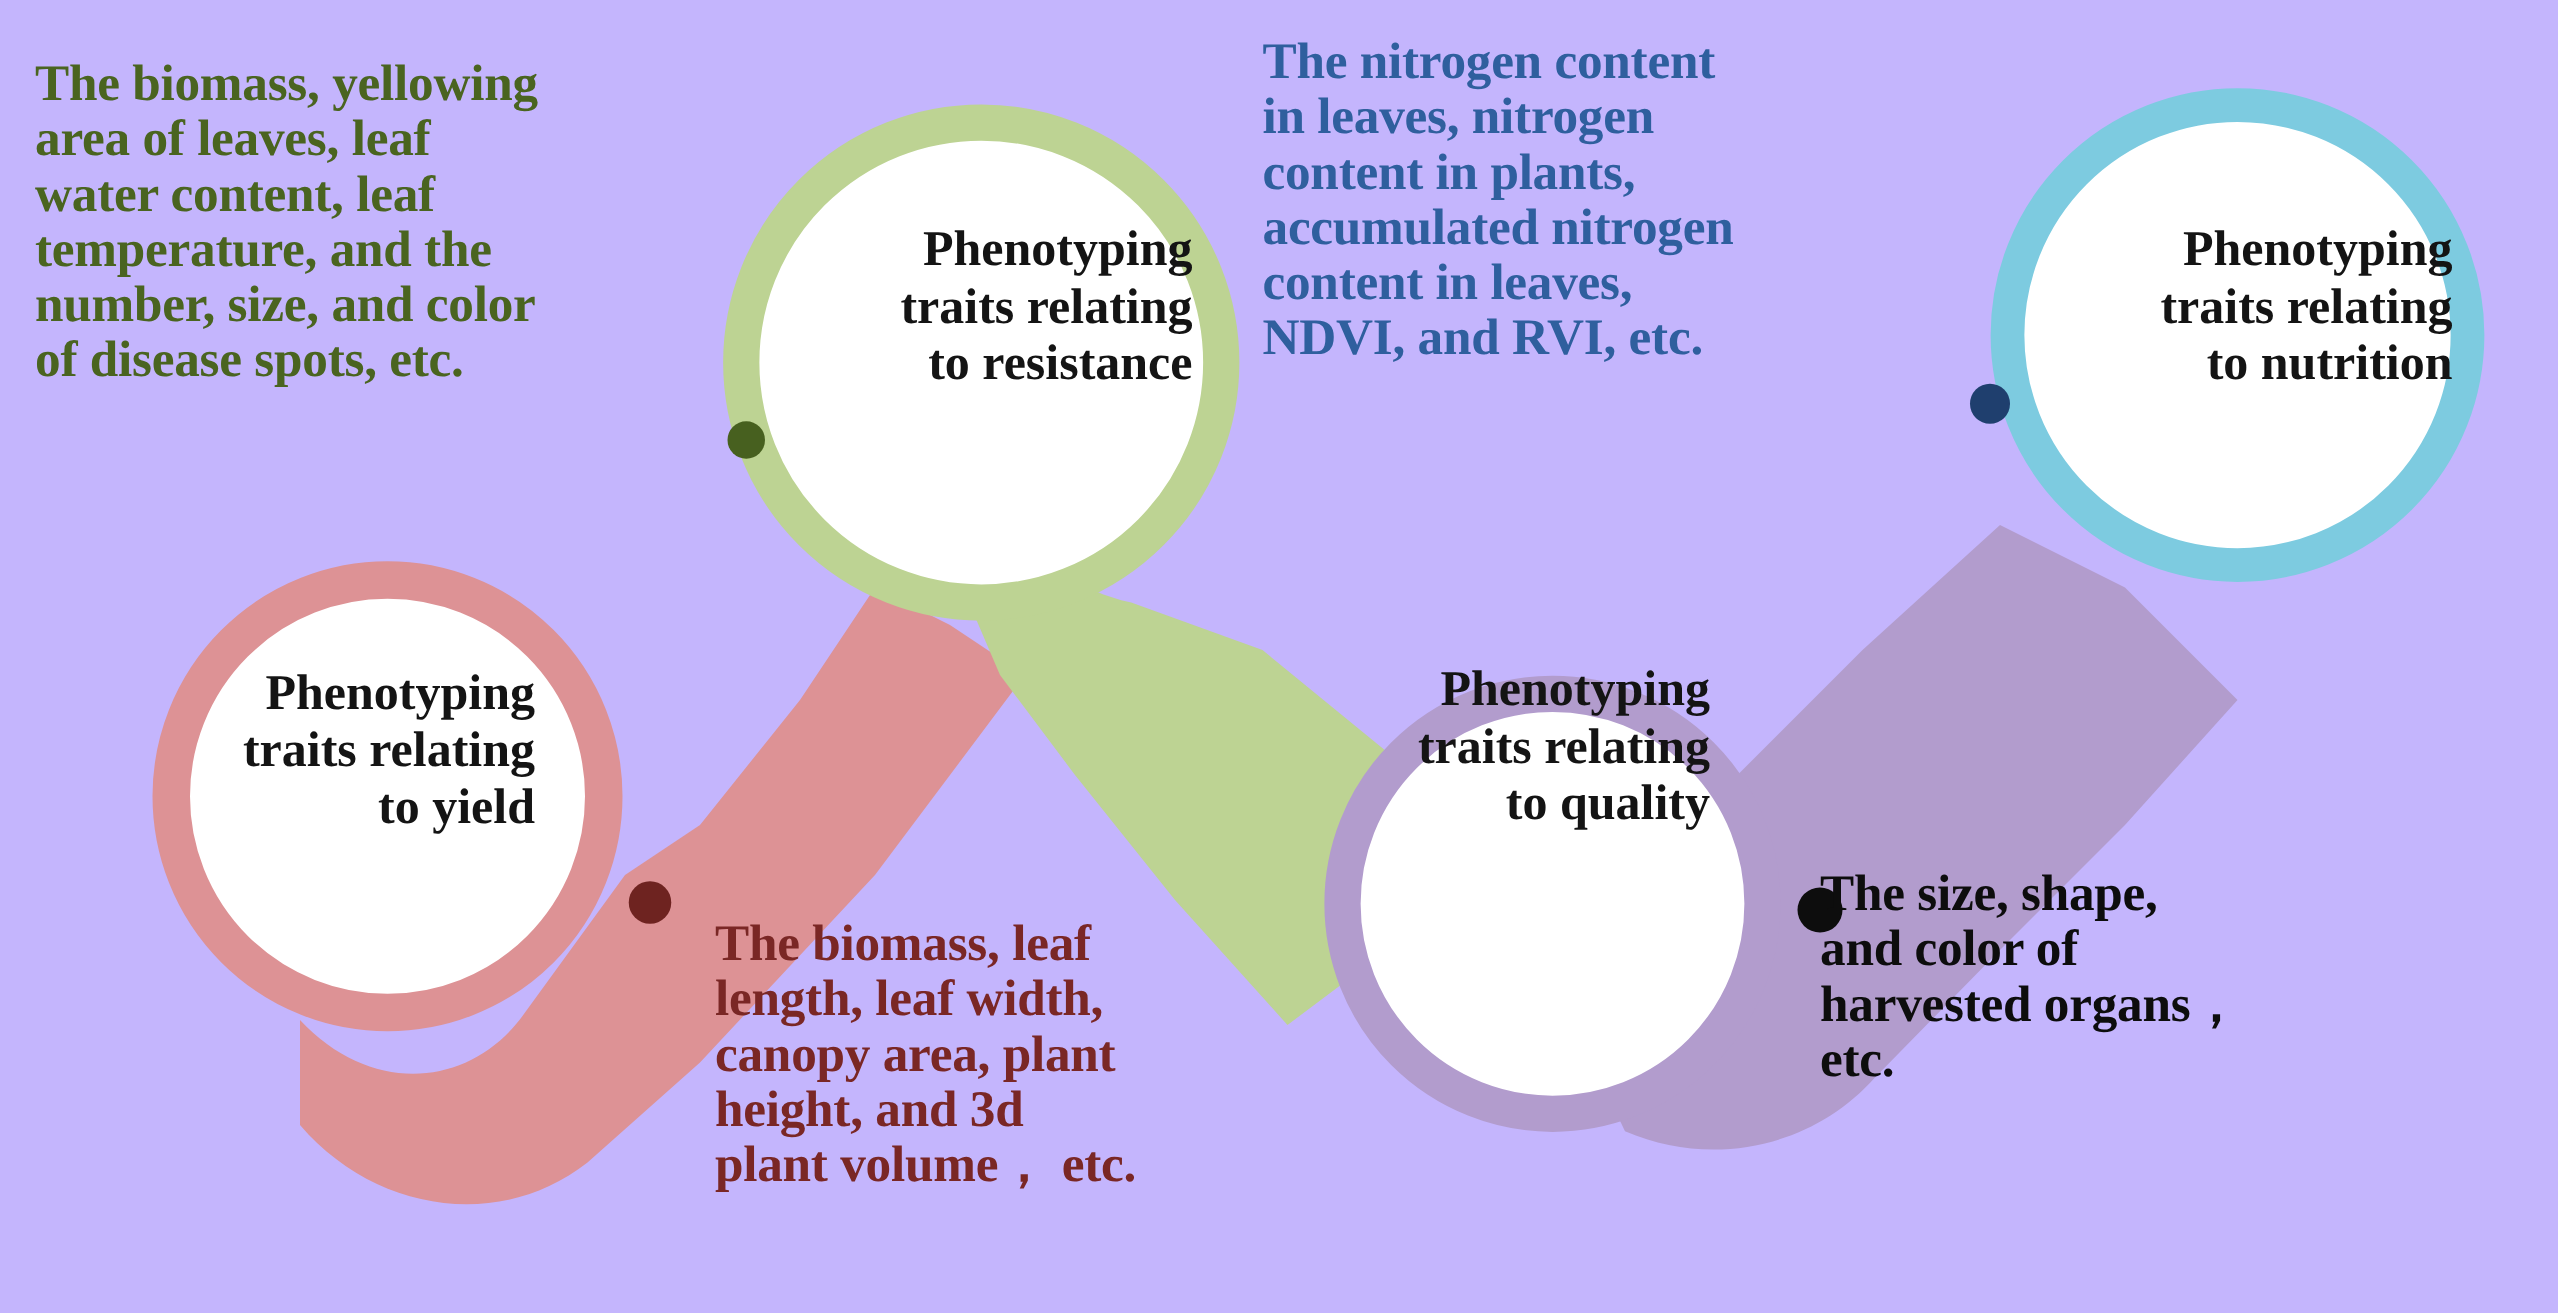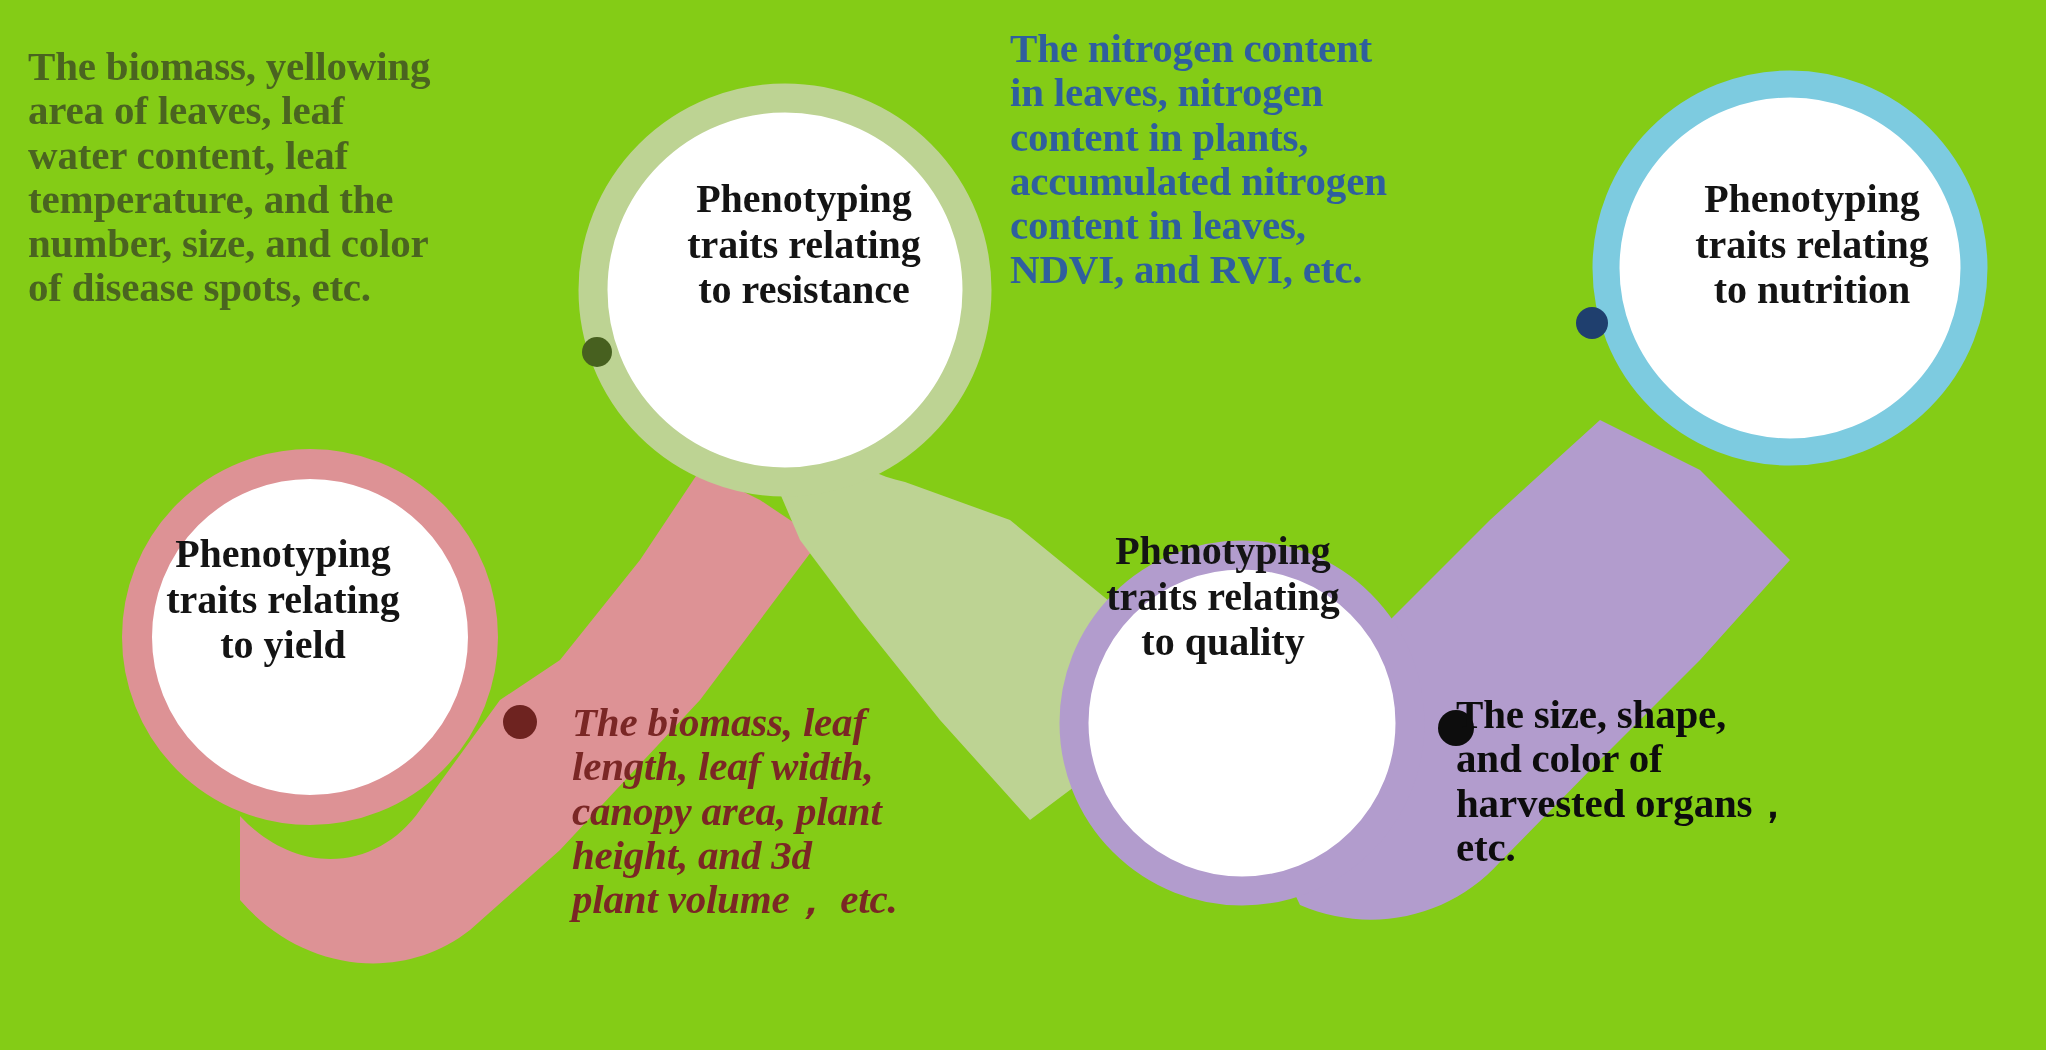--- a/index.html
+++ b/index.html
@@ -1,31 +1,31 @@
 <!DOCTYPE html>
 <html><head>
 <meta charset="utf-8">
 <style>
   html,body{margin:0;padding:0;background:#ffffff;}
   body{width:2046px;height:1050px;overflow:hidden;
        font-family:"Liberation Serif","DejaVu Serif",serif;}
-  #stage{position:relative;width:2046px;height:1050px;background:#84cc16;}
+  #stage{position:relative;width:2046px;height:1050px;background:#c4b5fd;}
   #art{position:absolute;left:0;top:0;width:2046px;height:1050px;}
 
   .txt{position:absolute;font-weight:bold;line-height:1.08;white-space:pre-line;}
 
   
   .ann{font-size:41px;letter-spacing:-0.2px;}
   #ann-resistance{left:28px;  top:44px;  width:470px; color:#4a6420;}
   #ann-nutrition {left:1010px;top:26px;  width:420px; color:#2f5f9e;}
-  #ann-yield     {left:572px; top:700px; width:360px; color:#7a2725;font-style:italic;}
+  #ann-yield     {left:572px; top:732px; width:360px; color:#7a2725;}
   #ann-quality   {left:1456px;top:692px; width:360px; color:#0d0d0d;}
 
   
-  .clabel{font-size:40px;color:#141414;text-align:center;line-height:1.14;}
+  .clabel{font-size:40px;color:#141414;text-align:right;line-height:1.14;}
   #lbl-resistance{left:654px; top:176px; width:300px;}
   #lbl-nutrition {left:1662px;top:176px; width:300px;}
   #lbl-yield     {left:138px; top:531px; width:290px;}
   #lbl-quality   {left:1078px;top:528px; width:290px;}
 </style>
 </head>
 <body>
 
 <div id="stage">
 

